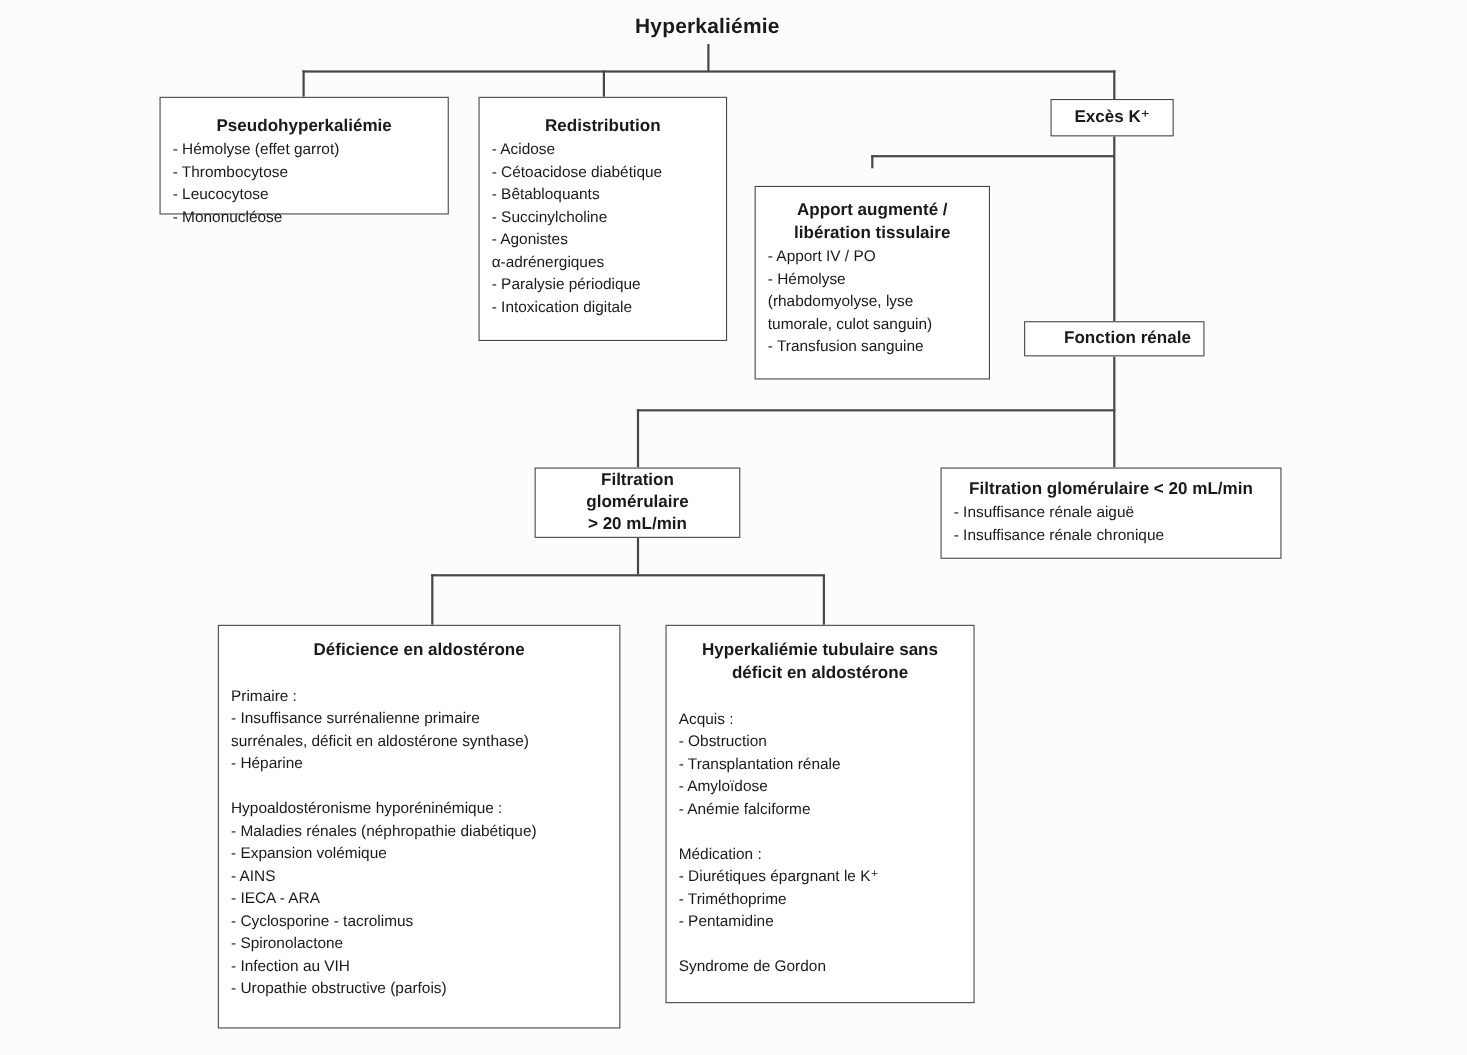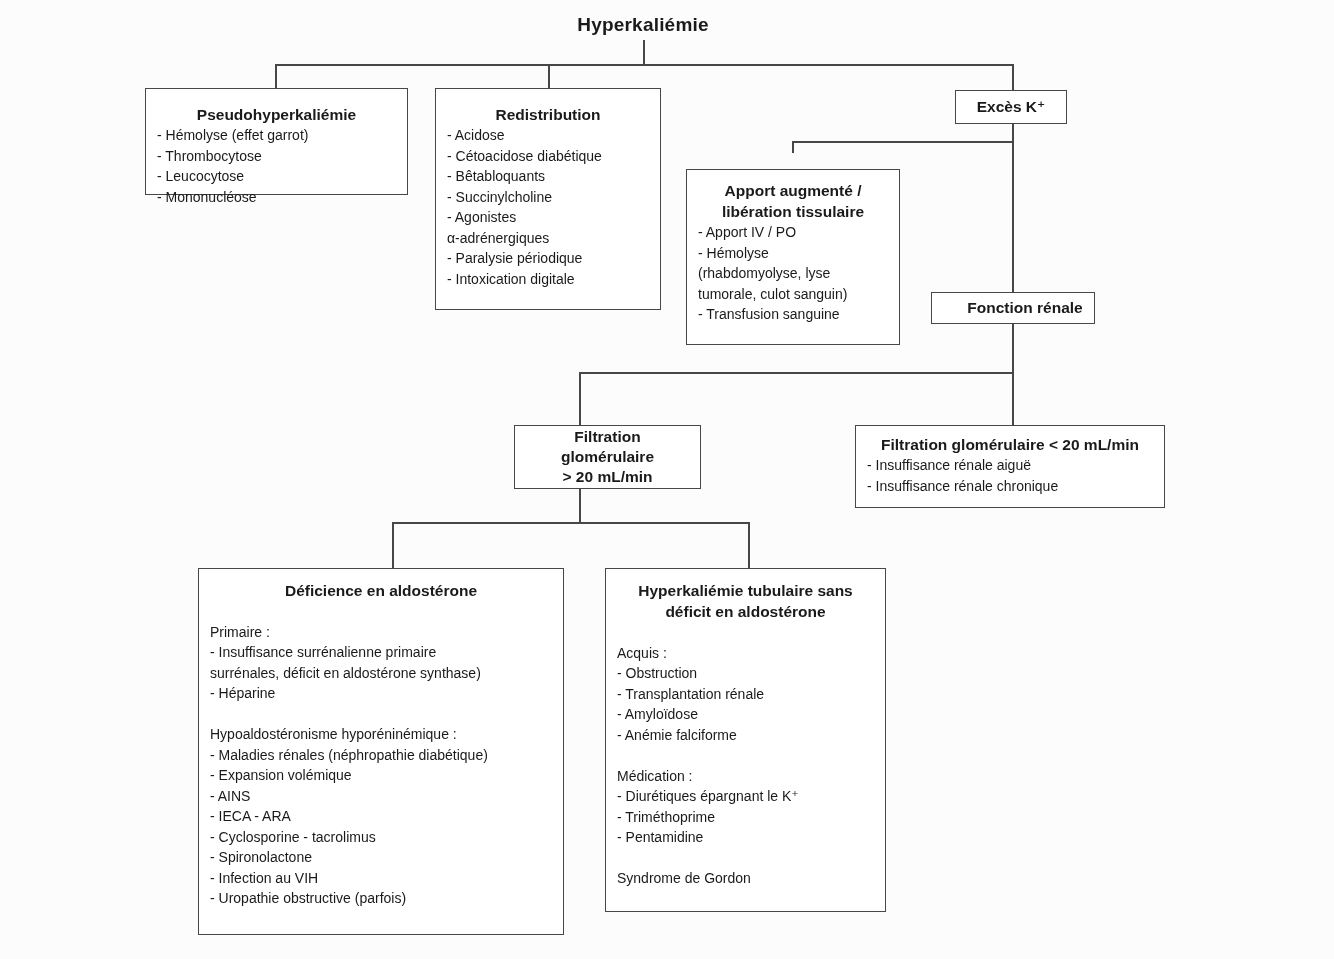--- a/index.html
+++ b/index.html
@@ -110,21 +110,21 @@
         <div class="line">(rhabdomyolyse, lyse</div>
         <div class="line">tumorale, culot sanguin)</div>
         <div class="line">- Transfusion sanguine</div>
       </div>
   </div>
 
   <div class="box center-box" style="left:931px;top:292px;width:164px;height:32px;padding-left:24px;">
     <div class="box-title">Fonction rénale</div>
   </div>
 
-  <div class="box center-box" style="left:486px;top:425px;width:187px;height:64px;margin-left:28px;">
+  <div class="box center-box" style="left:486px;top:425px;width:187px;height:64px;">
     <div class="box-title">
         <div>Filtration</div>
         <div>glomérulaire</div>
         <div>&gt; 20 mL/min</div>
       </div>
   </div>
 
   <div class="box" style="left:855px;top:425px;width:310px;height:83px;padding-top:8px;">
     <div class="box-title">Filtration glomérulaire &lt; 20 mL/min</div>
     <div class="box-lines">

